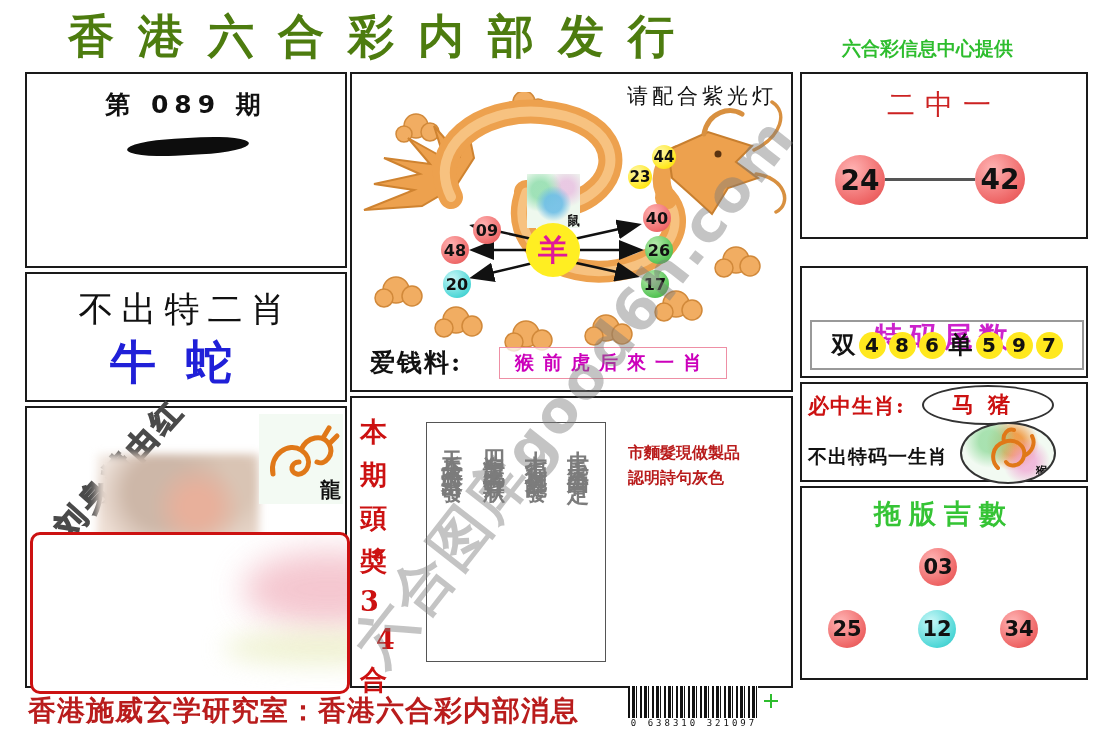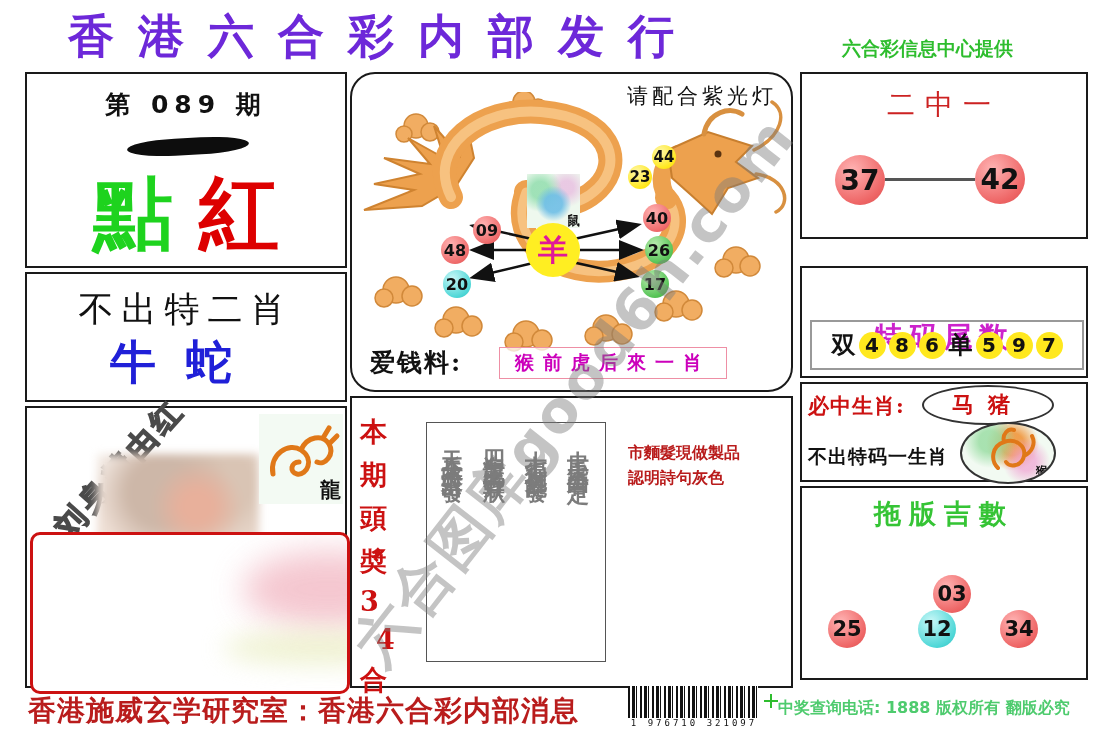--- a/index.html
+++ b/index.html
@@ -1,21 +1,21 @@
 <!DOCTYPE html>
 <html><head>
 <meta charset="utf-8">
 <style>
   html,body{margin:0;padding:0;background:#e8e8e8;}
   #page{position:relative;width:1100px;height:734px;background:#fff;overflow:hidden;
         font-family:"DejaVu Sans","Liberation Sans",sans-serif;color:#111;}
   .abs{position:absolute;}
   .box{position:absolute;border:2px solid #1a1a1a;background:#fff;box-sizing:border-box;}
   
-  #hdr-title{left:68px;top:6px;width:780px;font-size:46px;font-weight:bold;color:#6d28d9;
+  #hdr-title{left:68px;top:6px;width:780px;font-size:46px;font-weight:bold;color:#4d7c0f;
              letter-spacing:24px;white-space:nowrap;font-family:"DejaVu Serif","Liberation Serif",serif;}
   #hdr-provider{left:842px;top:36px;font-size:19px;font-weight:bold;color:#2ebd2e;white-space:nowrap;}
   
   .ball{position:absolute;border-radius:50%;display:flex;align-items:center;justify-content:center;
         font-weight:bold;color:#111;}
   .ball.pink{background:radial-gradient(circle at 35% 30%,#ffb3b3,#ef6b6b 70%,#d84f4f);}
   .ball.red{background:radial-gradient(circle at 35% 30%,#ffb3b3,#ee6565 70%,#d84f4f);}
   .ball.cyan{background:radial-gradient(circle at 35% 30%,#c8f7f7,#4fd7d7 70%,#2fbdbd);}
   .ball.green{background:radial-gradient(circle at 35% 30%,#b9ecae,#56c356 70%,#3aa43a);}
   .ball.yellow{background:radial-gradient(circle at 35% 30%,#fff7a8,#ffe81e 70%,#f2d400);}
@@ -135,23 +135,20 @@
   <div class="abs" id="hdr-title">香港六合彩内部发行</div>
   <div class="abs" id="hdr-provider">六合彩信息中心提供</div>
 
   <div class="abs" id="watermark">六合图库good6h.com</div>
 
   <div class="box" style="left:25px;top:72px;width:322px;height:196px;">
     <div class="abs" id="issue">第 089 期</div>
     <div class="abs" id="yi-stroke">
       <span>一</span>
     </div>
-    <div class="abs" id="dianhong">
-      <span id="char-dian">點</span><span id="char-hong">紅</span>
-    </div>
   </div>
 
   <div class="box" style="left:25px;top:272px;width:322px;height:130px;">
     <div class="abs" id="no2-title">不出特二肖</div>
     <div class="abs" id="no2-value">牛蛇</div>
   </div>
 
   <div class="box" style="left:25px;top:406px;width:322px;height:282px;">
     <div class="abs" id="outline-text">刘身精由红</div>
     <div class="abs" id="photo"></div>
@@ -160,21 +157,21 @@
         <path d="M14,60 C10,40 30,28 42,36 C56,45 48,62 38,60 C30,58 32,48 40,48 M42,36 C48,22 64,20 70,30 C76,40 66,52 58,48 M70,30 L78,22 M64,24 L70,14" fill="none" stroke="#e07818" stroke-width="5" stroke-linecap="round"></path>
       </svg>
       <span class="lbl">龍</span>
     </div>
     <div class="abs" id="censor-box">
       <div class="blob1"></div>
       <div class="blob2"></div>
     </div>
   </div>
 
-  <div class="box" style="left:350px;top:72px;width:443px;height:320px;border-radius:25px;">
+  <div class="box" style="left:350px;top:72px;width:443px;height:320px;">
     <div class="abs" id="uv-note">请配合紫光灯</div>
 
     <svg class="abs" style="left:4px;top:18px;" width="434" height="260" viewBox="0 0 434 260">
       <g fill="#f1a95a" stroke="#cf8330" stroke-width="1.5" opacity="0.95">
         <g>
             <circle cx="40" cy="198" r="13"></circle>
             <circle cx="56" cy="204" r="10"></circle>
             <circle cx="28" cy="206" r="9"></circle>
           </g>
         <g>
@@ -282,21 +279,21 @@
     </div>
     <div class="abs" id="poem-note">
       <div>市麵髮現做製品</div>
       <div>認明詩句灰色</div>
     </div>
   </div>
 
   <div class="box" style="left:800px;top:72px;width:288px;height:167px;">
     <div class="abs" id="two-one">二中一</div>
     <div class="abs" id="pair-line"></div>
-    <span class="ball red d50" style="left:33px;top:81px;">37</span>
+    <span class="ball red d50" style="left:33px;top:81px;">24</span>
     <span class="ball red d50" style="left:173px;top:80px;">42</span>
   </div>
 
   <div class="box" style="left:800px;top:266px;width:288px;height:112px;">
     <div class="abs" id="tail-title">特码尾数</div>
     <div class="abs" id="tail-box">
       <span class="zh">双</span>
       <span class="yc">4</span>
       <span class="yc">8</span>
       <span class="yc">6</span>
@@ -316,25 +313,24 @@
     <div class="abs" id="monkey-ellipse">
       <svg width="92" height="58" viewBox="0 0 92 58">
         <path d="M36,44 C28,36 30,22 42,18 C54,14 64,22 62,32 C60,42 48,44 44,38 M62,32 C70,28 74,20 70,12 M42,18 C40,10 46,4 52,6" fill="none" stroke="#e07818" stroke-width="4" stroke-linecap="round"></path>
       </svg>
       <span class="lbl">猴</span>
     </div>
   </div>
 
   <div class="box" style="left:800px;top:486px;width:288px;height:194px;">
     <div class="abs" id="lucky-title">拖版吉數</div>
-    <span class="ball red d38" style="left:131px;top:60px;margin-top:27px;">03</span>
+    <span class="ball red d38" style="left:117px;top:60px;">03</span>
     <span class="ball red d38" style="left:26px;top:122px;">25</span>
     <span class="ball cyan d38" style="left:116px;top:122px;">12</span>
     <span class="ball red d38" style="left:198px;top:122px;">34</span>
   </div>
 
   <div class="abs" id="studio">香港施威玄学研究室：香港六合彩内部消息</div>
   <div class="abs" id="barcode"></div>
-  <div class="abs" id="barcode-digits">1 976710 321097</div>
+  <div class="abs" id="barcode-digits">0 638310 321097</div>
   <div class="abs" id="cross-mark"></div>
-  <div class="abs" id="legal">中奖查询电话: 1888 版权所有 翻版必究</div>
 
 </div>
 
 </body></html>

